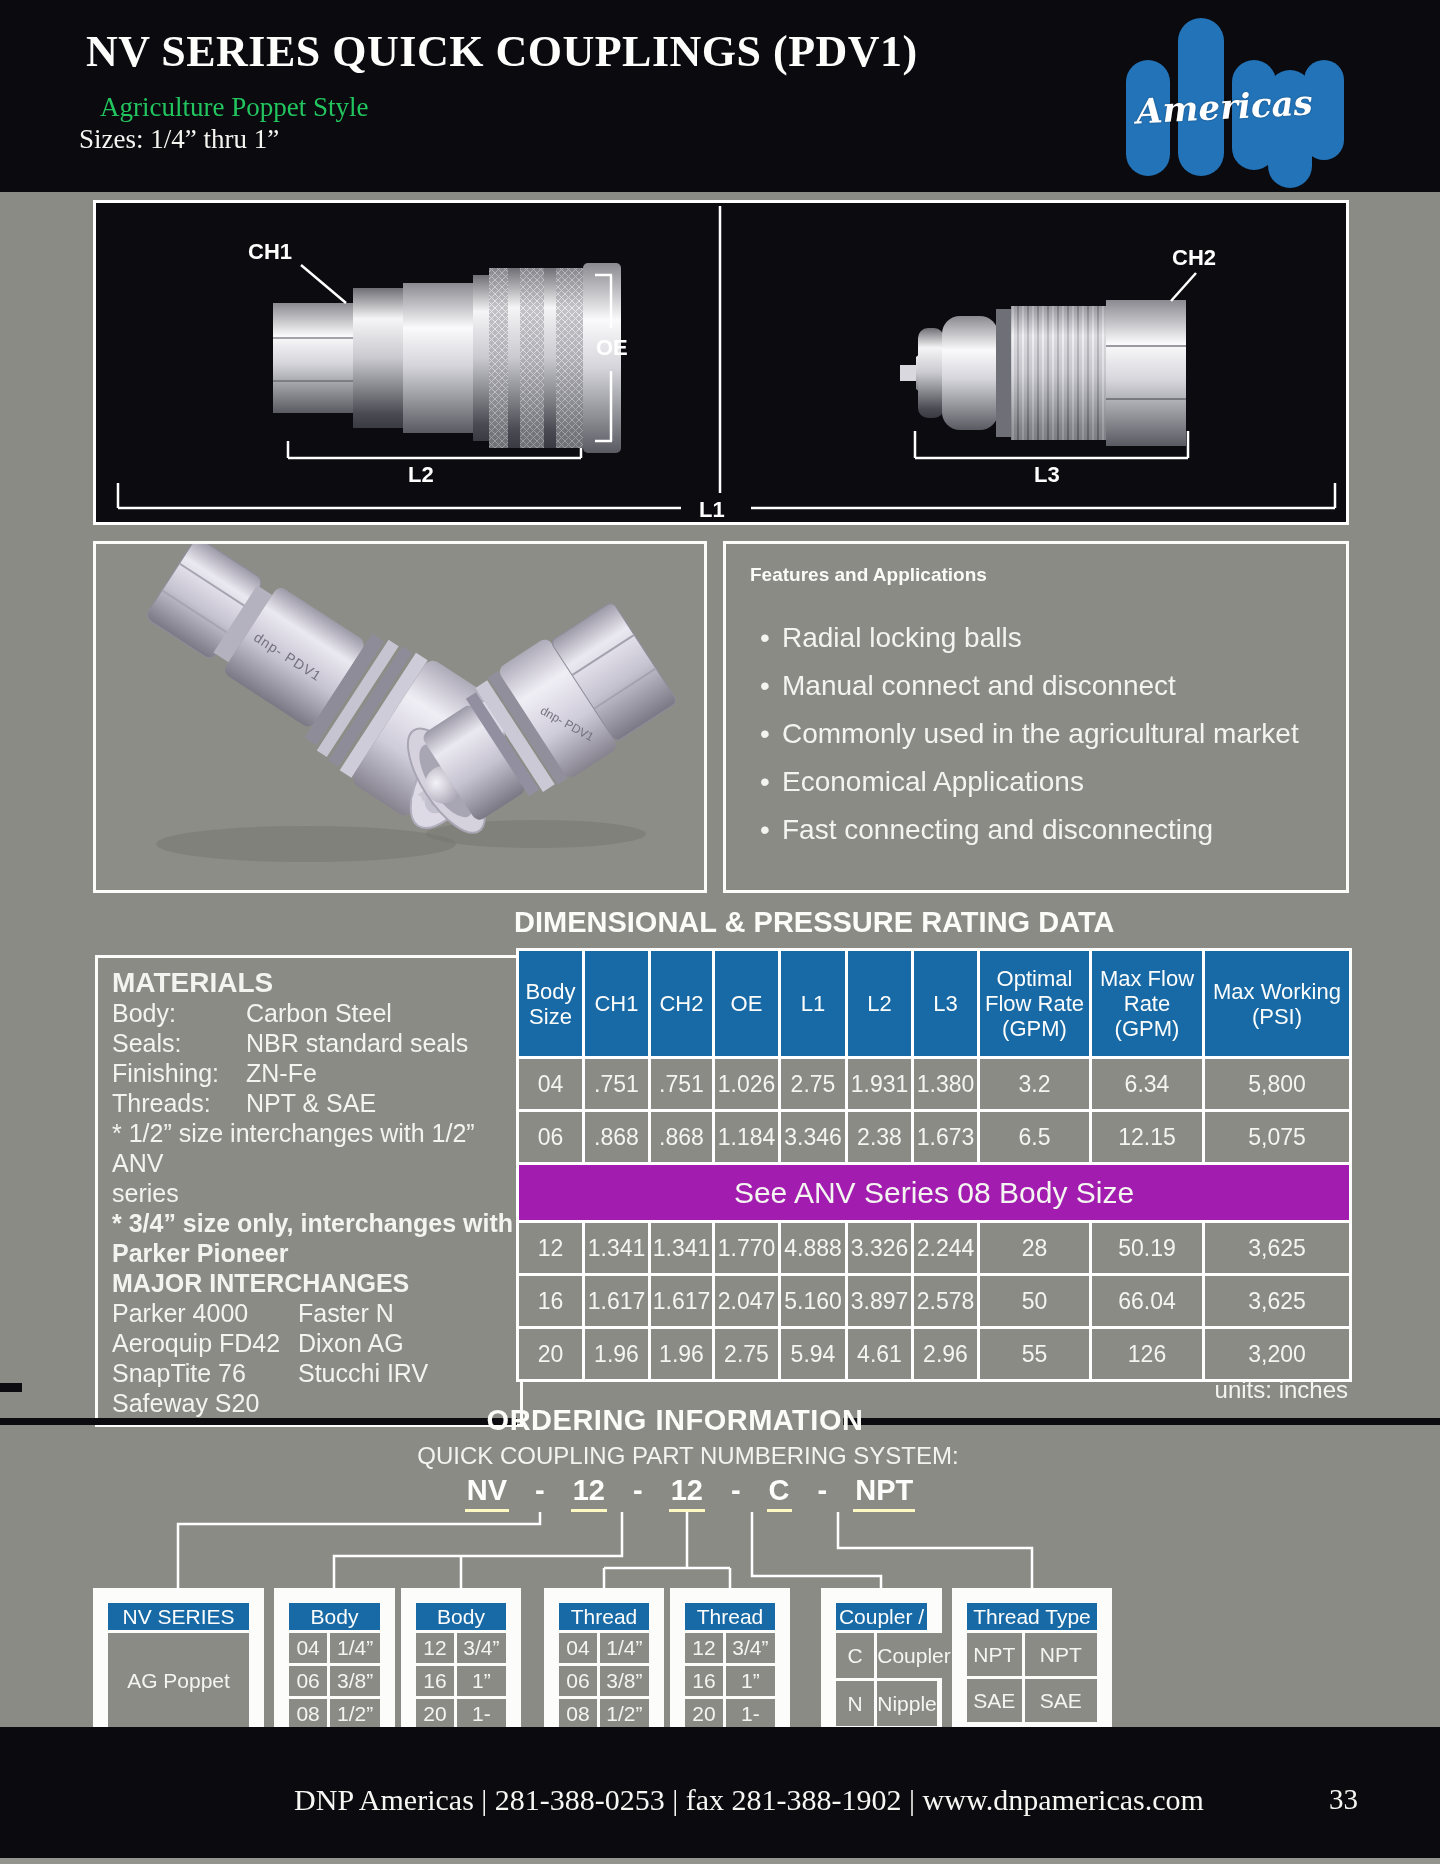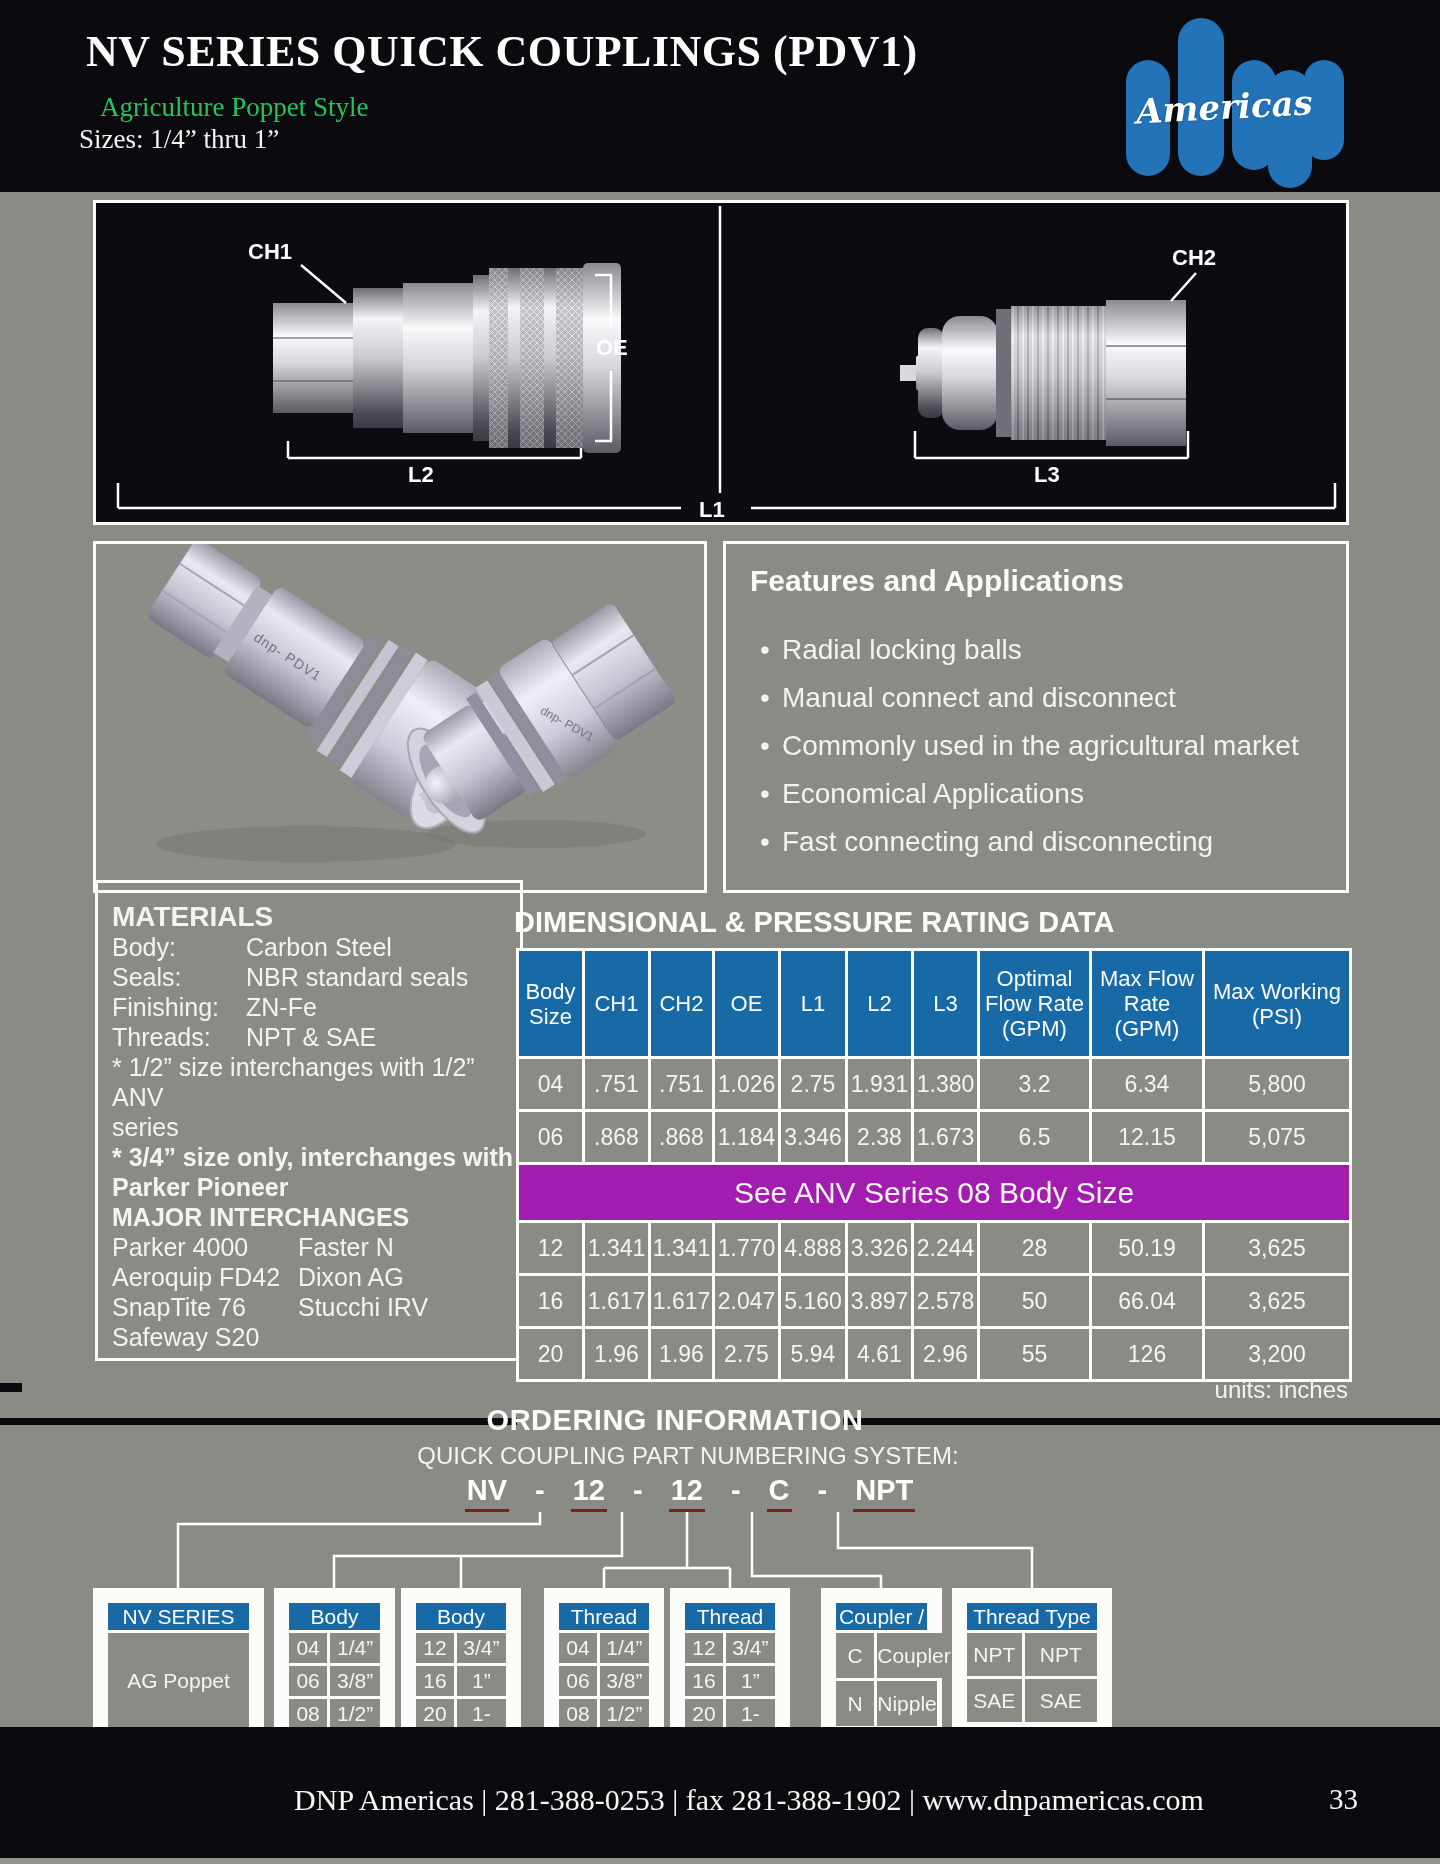--- a/index.html
+++ b/index.html
@@ -16,27 +16,27 @@
   .logo-script{position:absolute;left:18px;top:76px;width:210px;color:#fff;
         font-family:"DejaVu Serif",serif;font-style:italic;font-weight:bold;
         font-size:34px;transform:rotate(-3deg);text-shadow:0 0 2px rgba(0,0,0,.35);}
   
   .photo-black{left:93px;top:200px;width:1250px;height:319px;background:#0b0b10;
         border:3px solid #fff;}
   .dim-label{position:absolute;color:#fff;font-weight:bold;font-size:22px;white-space:nowrap;}
   
   .render-panel{left:93px;top:541px;width:608px;height:346px;border:3px solid #fcfcfa;background:#8d8d88;}
   .features{left:723px;top:541px;width:620px;height:346px;border:3px solid #fcfcfa;color:#f3f3ef;}
-  .features h2{margin:20px 0 0 24px;font-size:30px;color:#fafaf6;}
+  .features h2{margin:20px 0 0 24px;font-size:19px;color:#fafaf6;}
   .features ul{list-style:none;margin:38px 0 0 34px;padding:0;font-size:28px;}
   .features li{margin-bottom:21px;line-height:27px;}
   .features .blt{display:inline-block;width:22px;}
   
-  .materials{left:95px;top:880px;width:408px;height:456px;border:3px solid #fcfcfa;
-        color:#f3f3f0;font-size:25px;line-height:30px;padding:19px 0 0 14px;box-sizing:content-box;}
+  .materials{left:95px;top:955px;width:408px;height:456px;border:3px solid #fcfcfa;
+        color:#f3f3f0;font-size:25px;line-height:30px;padding:10px 0 0 14px;box-sizing:content-box;}
   .materials .hd{font-weight:bold;font-size:28px;}
   .spec-row{display:flex;}
   .spec-row .lb{width:134px;flex:0 0 134px;}
   .bold{font-weight:bold;}
   .ic-row{display:flex;}
   .ic-row .c1{width:186px;flex:0 0 186px;}
   
   .dim-heading{left:514px;top:906px;color:#fbfbf8;font-weight:bold;font-size:29px;white-space:nowrap;}
   .dim-table-wrap{left:516px;top:948px;}
   table.dim{border-collapse:collapse;table-layout:fixed;}
@@ -48,21 +48,21 @@
   .units-note{left:516px;top:1376px;width:832px;text-align:right;color:#f3f3ef;font-size:24px;}
   
   .ord-heading{left:0;top:1404px;width:1350px;text-align:center;color:#fbfbf8;
         font-weight:bold;font-size:29px;letter-spacing:.5px;}
   .bar{height:7px;background:#0c0c10;top:1418px;}
   .bar-left{left:0;width:517px;}
   .bar-right{left:843px;width:597px;}
   .ord-sub{left:0;top:1442px;width:1376px;text-align:center;color:#f3f3ef;font-size:24px;}
   .part-code{left:0;top:1474px;width:1380px;display:flex;justify-content:center;gap:26px;
         color:#fdfdfb;font-weight:bold;font-size:29px;}
-  .part-code .seg{border-bottom:3px solid #7f1d1d;padding:0 2px 2px 2px;}
+  .part-code .seg{border-bottom:3px solid #fef9c3;padding:0 2px 2px 2px;}
   .connectors{left:0;top:1505px;width:1440px;height:88px;}
   
   .ord-table{top:1588px;background:#fcfcfa;padding:15px;display:flex;flex-direction:column;gap:3px;box-sizing:border-box;}
   .ord-hd{background:#176aa6;color:#fdfdfc;font-size:21px;height:27px;line-height:27px;text-align:center;}
   .ord-row{display:flex;gap:3px;}
   .ord-cell{background:#8b8b86;color:#f4f4f1;font-size:21px;height:30px;line-height:30px;text-align:center;}
   .ord-cell.c1{flex:0 0 42%;}
   .ord-cell.c2{flex:1;}
   .ord-cell.tall{height:45px;line-height:45px;}
   .ord-cell.tall2{height:43px;line-height:43px;}

